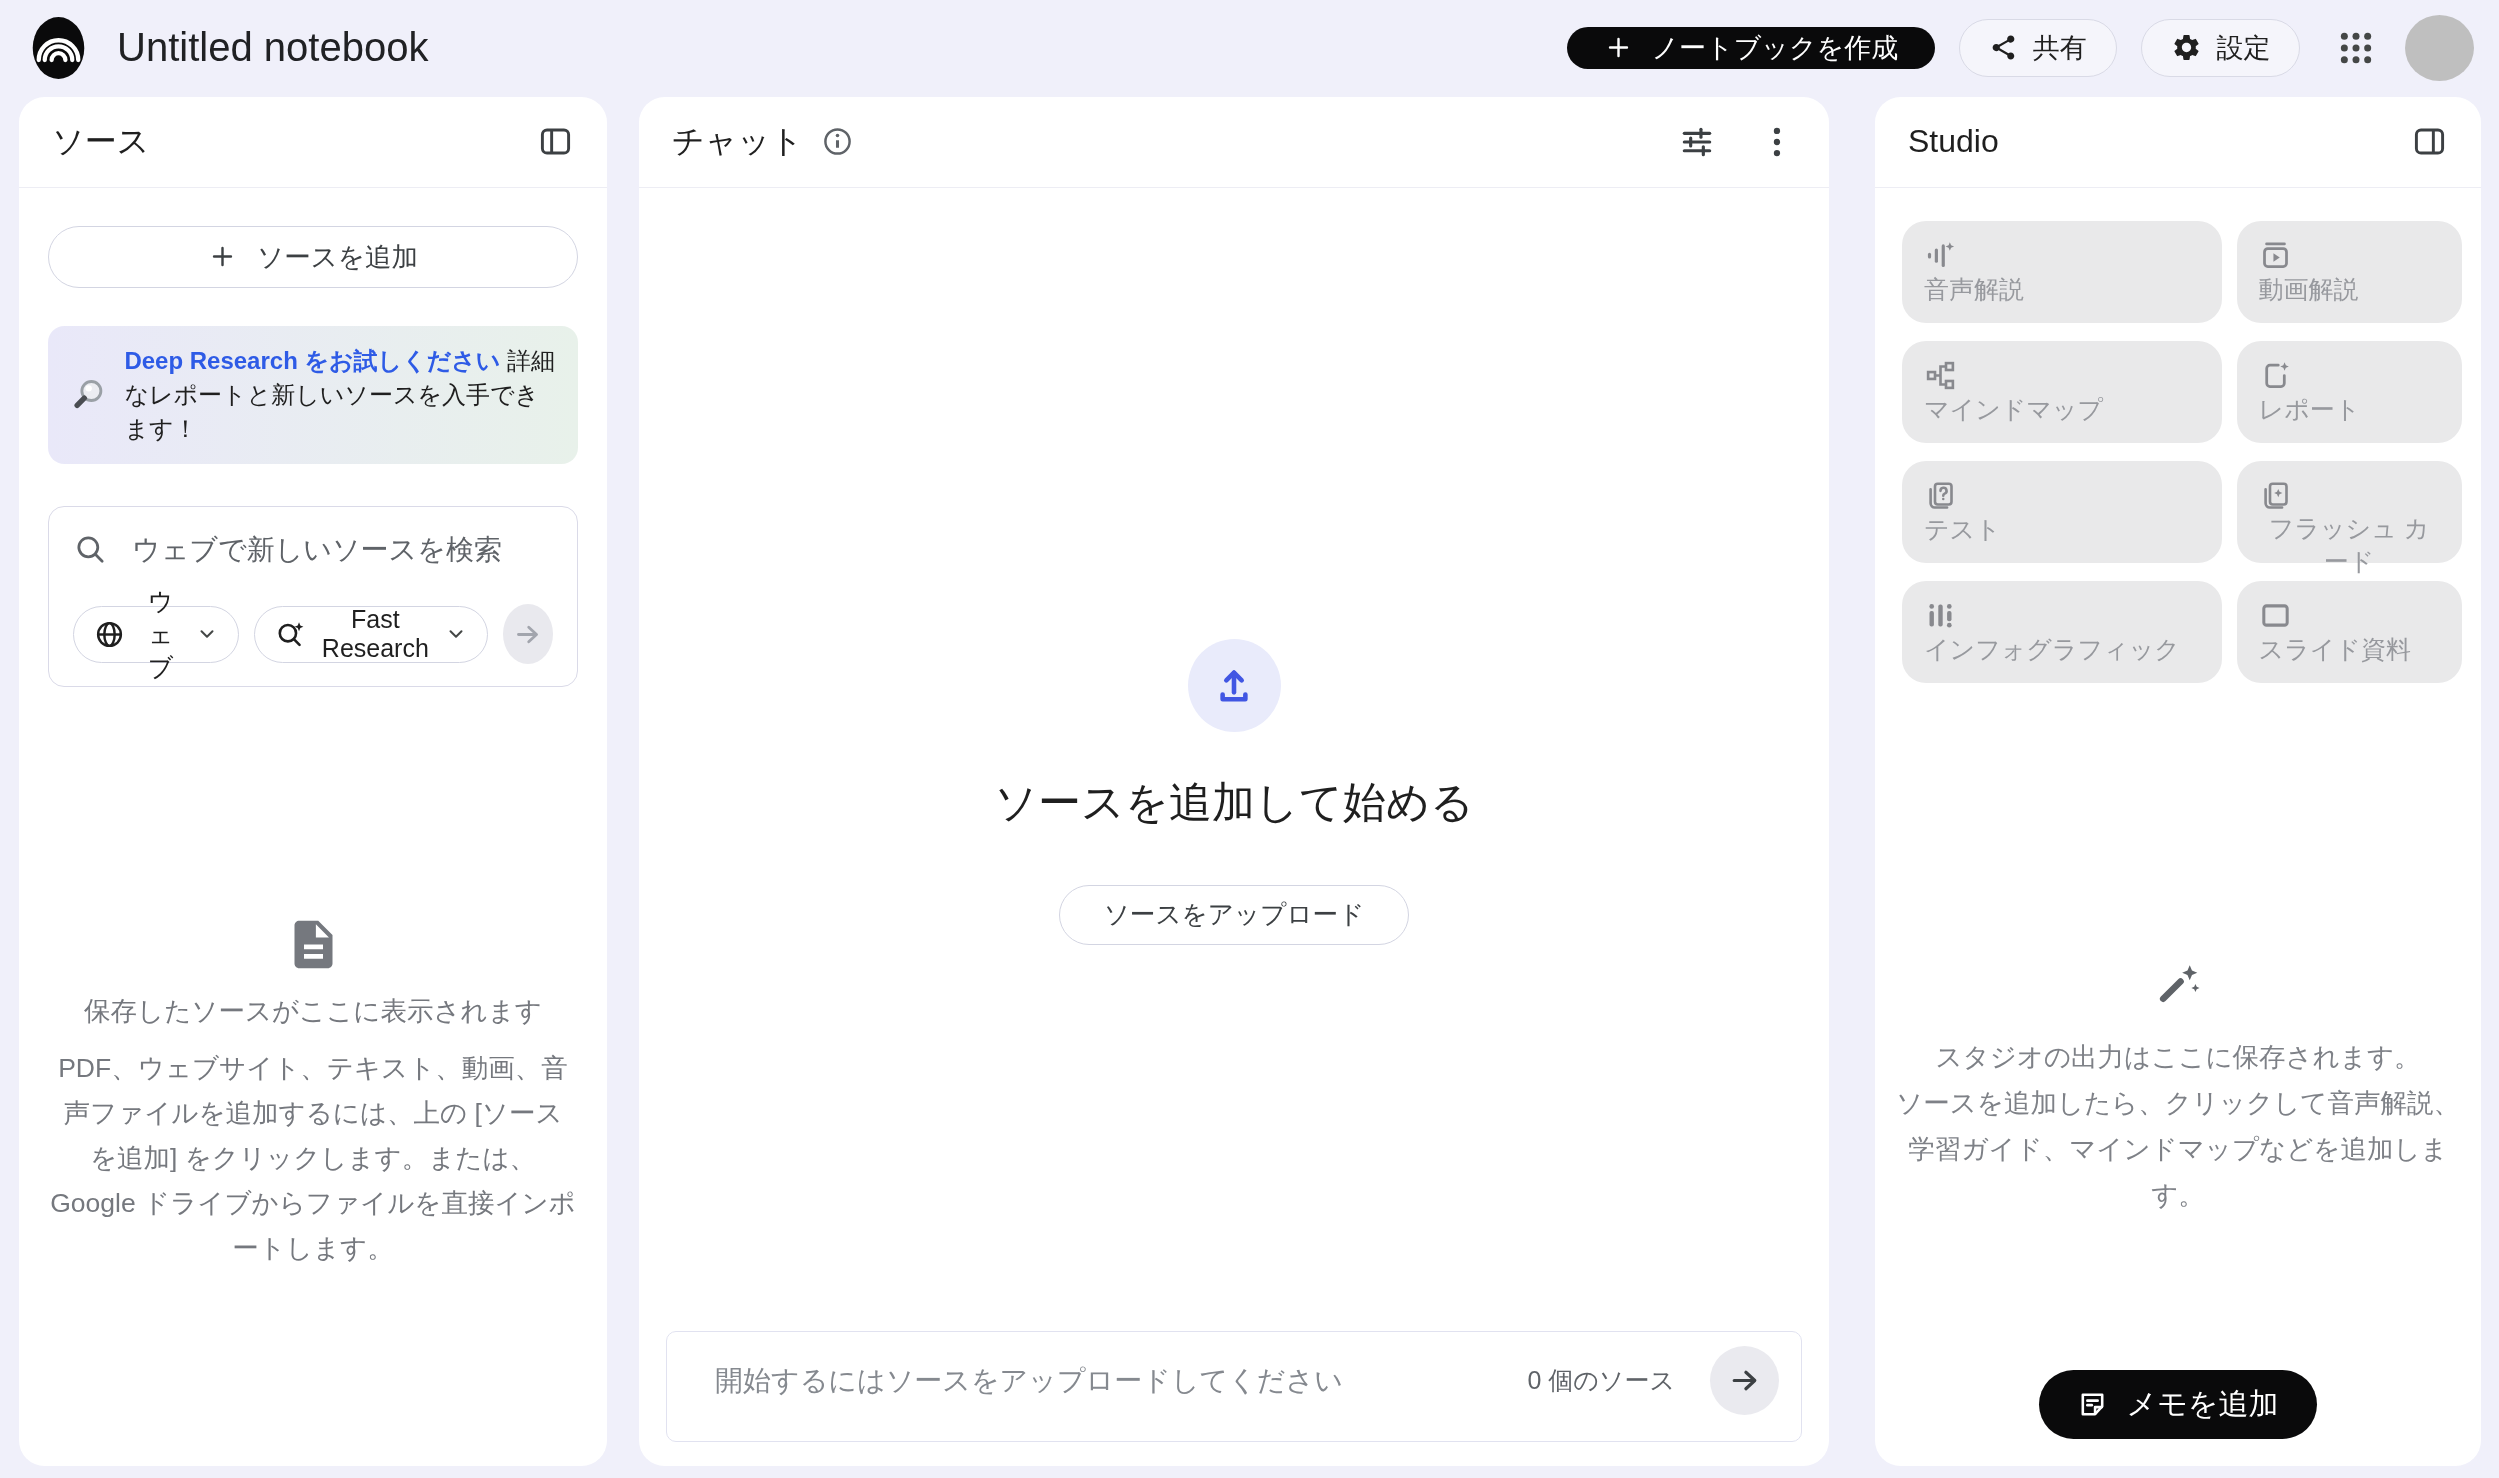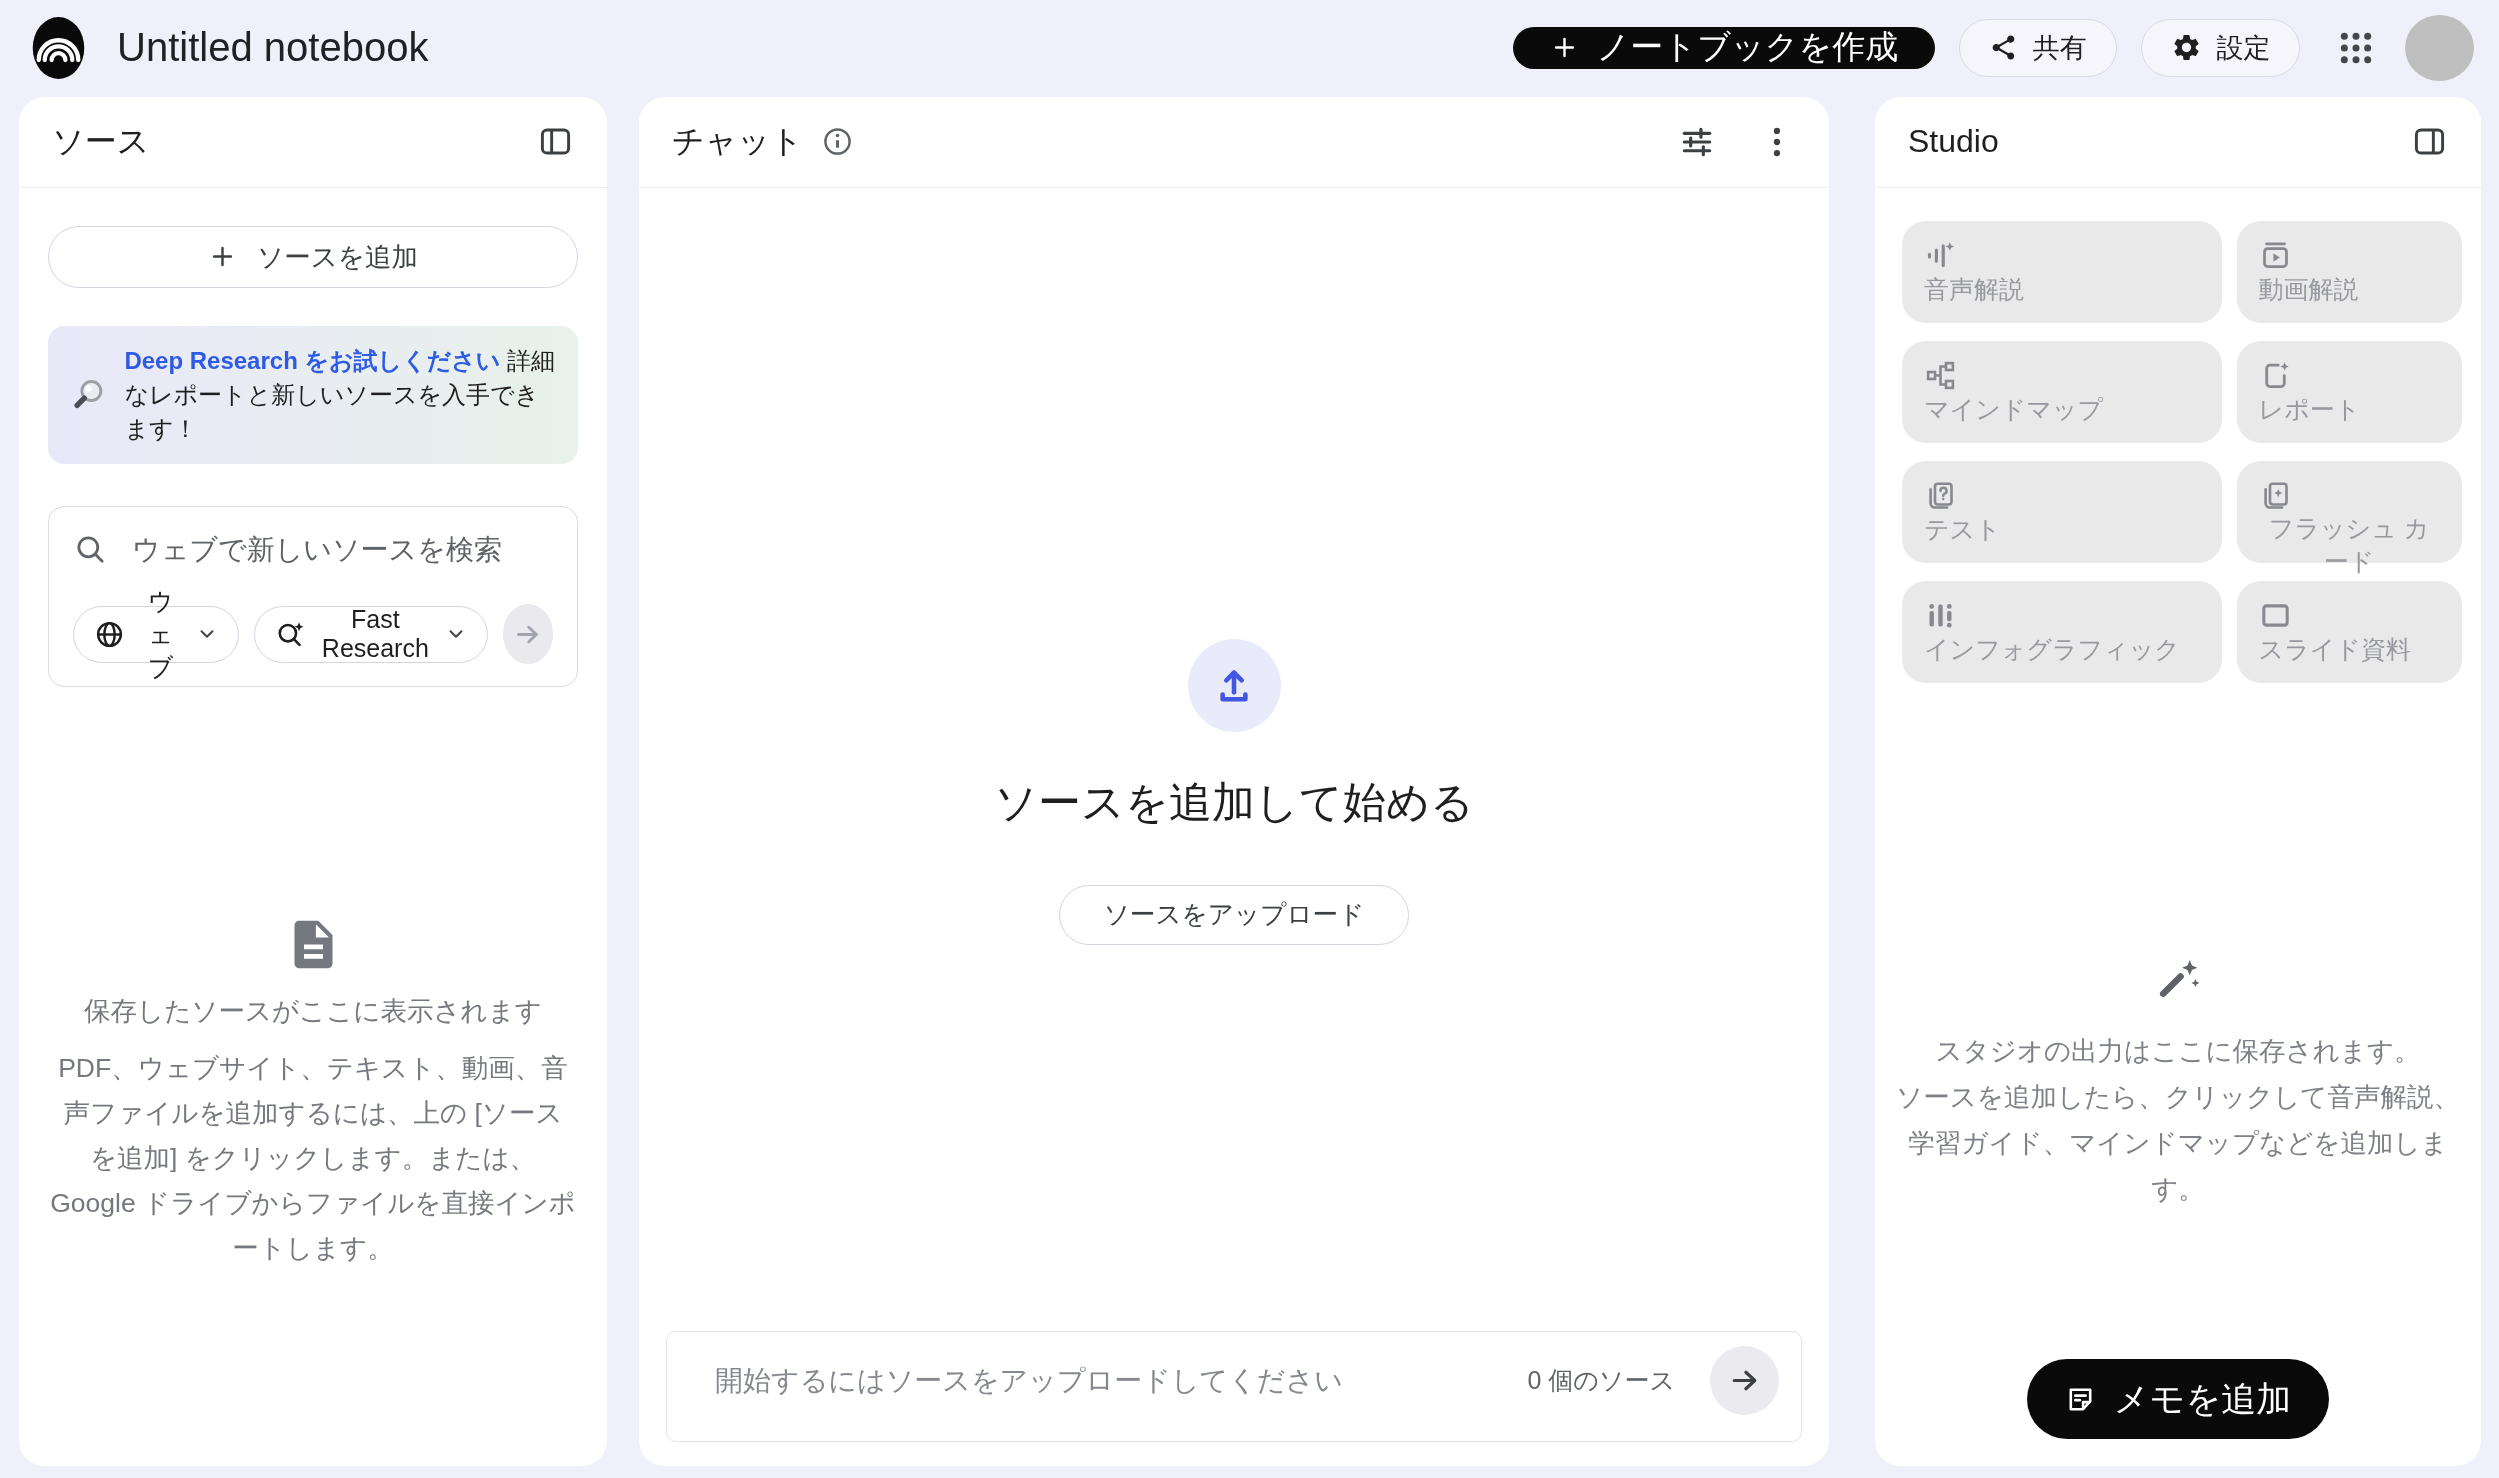--- a/index.html
+++ b/index.html
@@ -12,21 +12,21 @@
   svg { display:block; }
 
   
   .topbar { height:95px; display:flex; align-items:center; padding:0 25.6px; }
   .logo { width:55px; height:66px; margin-left:5.5px; }
   .app-title { font-size:40px; color:#202124; margin-left:31px; }
   .spacer { flex:1; }
   .btn { border:none; cursor:pointer; font-family:inherit; display:flex; align-items:center; }
   .btn-dark {
     height:42px; padding:0 37px; gap:18px; border-radius:912px;
-    background:#0A0A0B; color:#FFFFFF; font-size:33px;
+    background:#0A0A0B; color:#FFFFFF; font-size:27px;
   }
   .btn-outline {
     height:58px; padding:0 29px; gap:14.6px; border-radius:912px;
     background:#F5F5FB; border:1.8px solid #D9DAE6; color:#1F1F1F; font-size:27px;
     margin-left:24px;
   }
   .apps-btn { width:58px; height:58px; margin-left:27px; background:none; border:none;
     display:flex; align-items:center; justify-content:center; color:#444746; cursor:pointer; }
   .avatar { width:69px; height:66px; border-radius:50%; background:#BFBFBF; margin-left:20px; }
 
@@ -126,22 +126,22 @@
   .tool .t-icon { color:#88898E; }
   .tool .t-label { font-size:25px; color:#97999E; }
   .studio-empty {
     flex:1; display:flex; flex-direction:column; align-items:center; justify-content:center;
     padding:146px 14.6px 0; text-align:center; color:#7E8187;
   }
   .studio-empty .wand { color:#5F6368; margin-bottom:25.6px; }
   .st-line { font-size:26.5px; line-height:46px; margin:0; max-width:592px; }
   .add-note-row { display:flex; justify-content:center; padding:22px 0 27px; }
   .add-note-btn {
-    height:80px; padding:0 38px; gap:18px; border-radius:912px; border:none;
-    background:#0A0A0B; color:#fff; display:flex; align-items:center; font-size:35px; font-family:inherit;
+    height:69px; padding:0 38px; gap:18px; border-radius:912px; border:none;
+    background:#0A0A0B; color:#fff; display:flex; align-items:center; font-size:30px; font-family:inherit;
   }
 </style>
 </head>
 <body>
 
 <header class="topbar">
   <div class="logo">
     <svg viewBox="0 0 64 76" width="55" height="66">
       <ellipse cx="32" cy="38" rx="30" ry="36" fill="#0A0A0B"></ellipse>
       <g fill="none" stroke="#FFFFFF" stroke-width="5" stroke-linecap="round">

